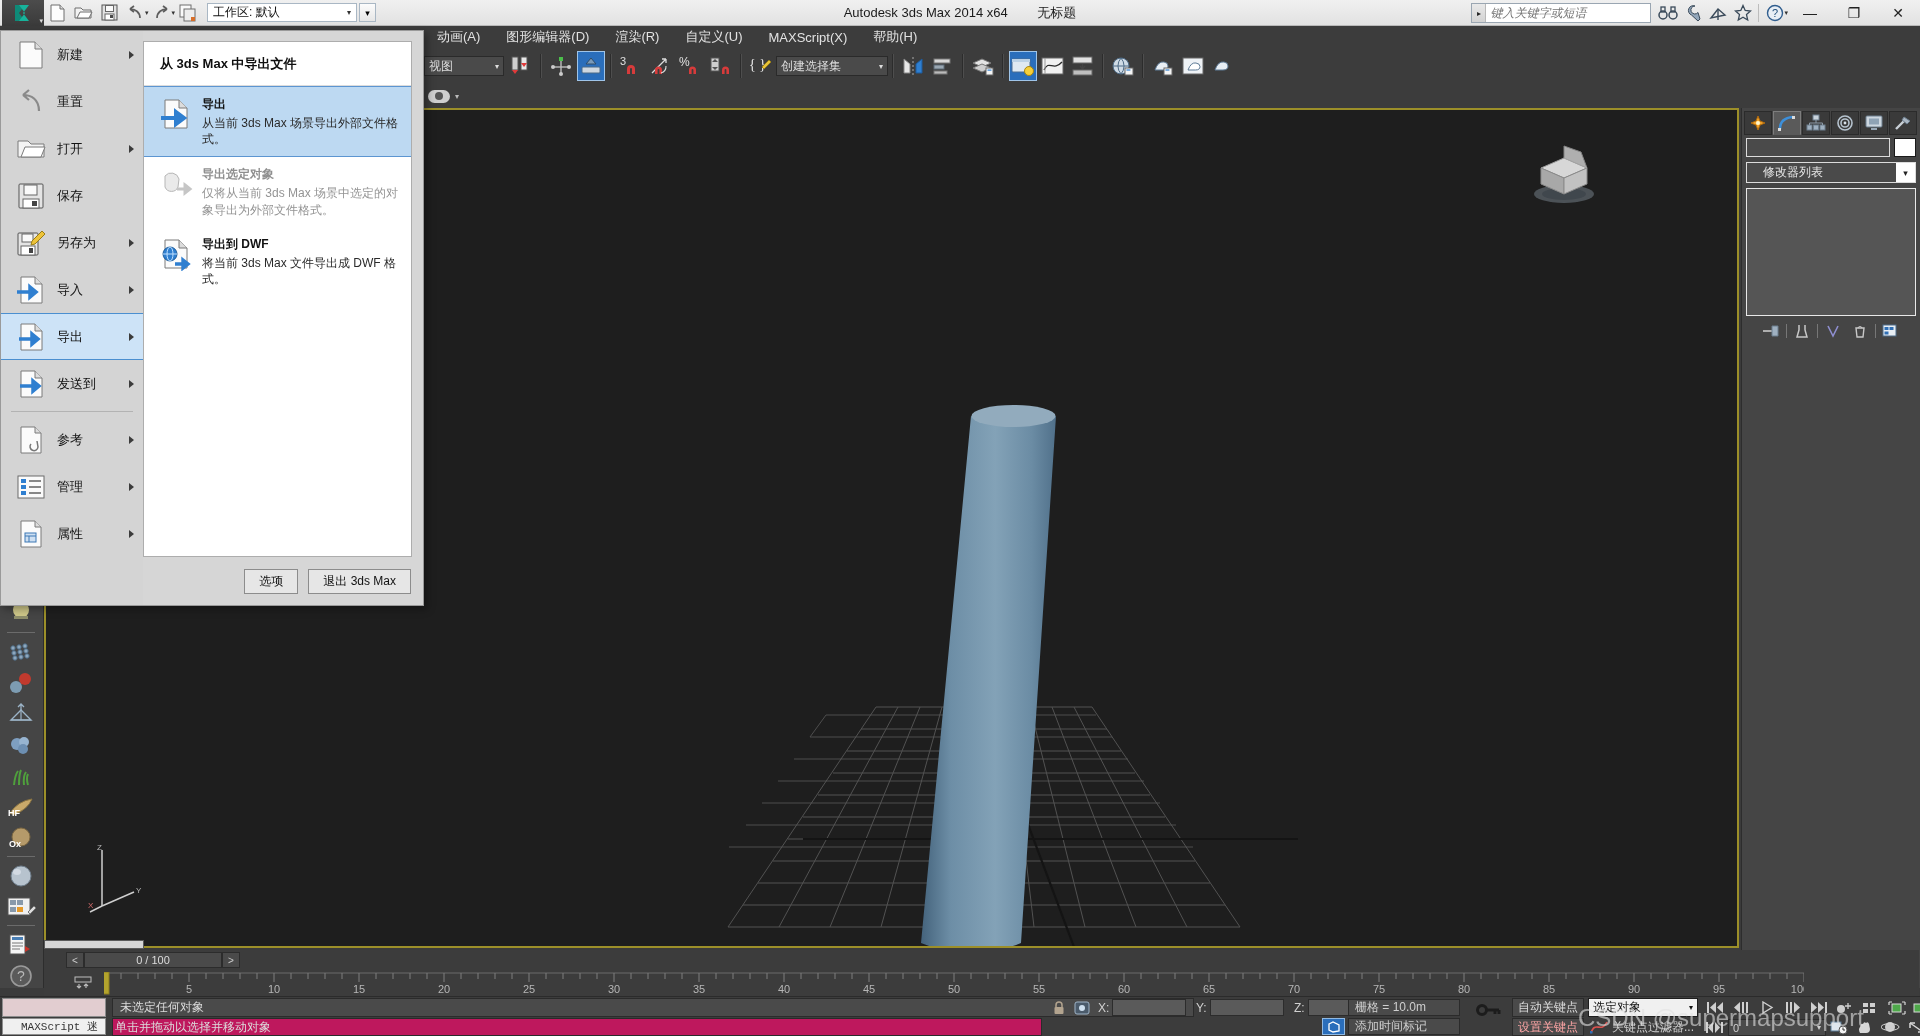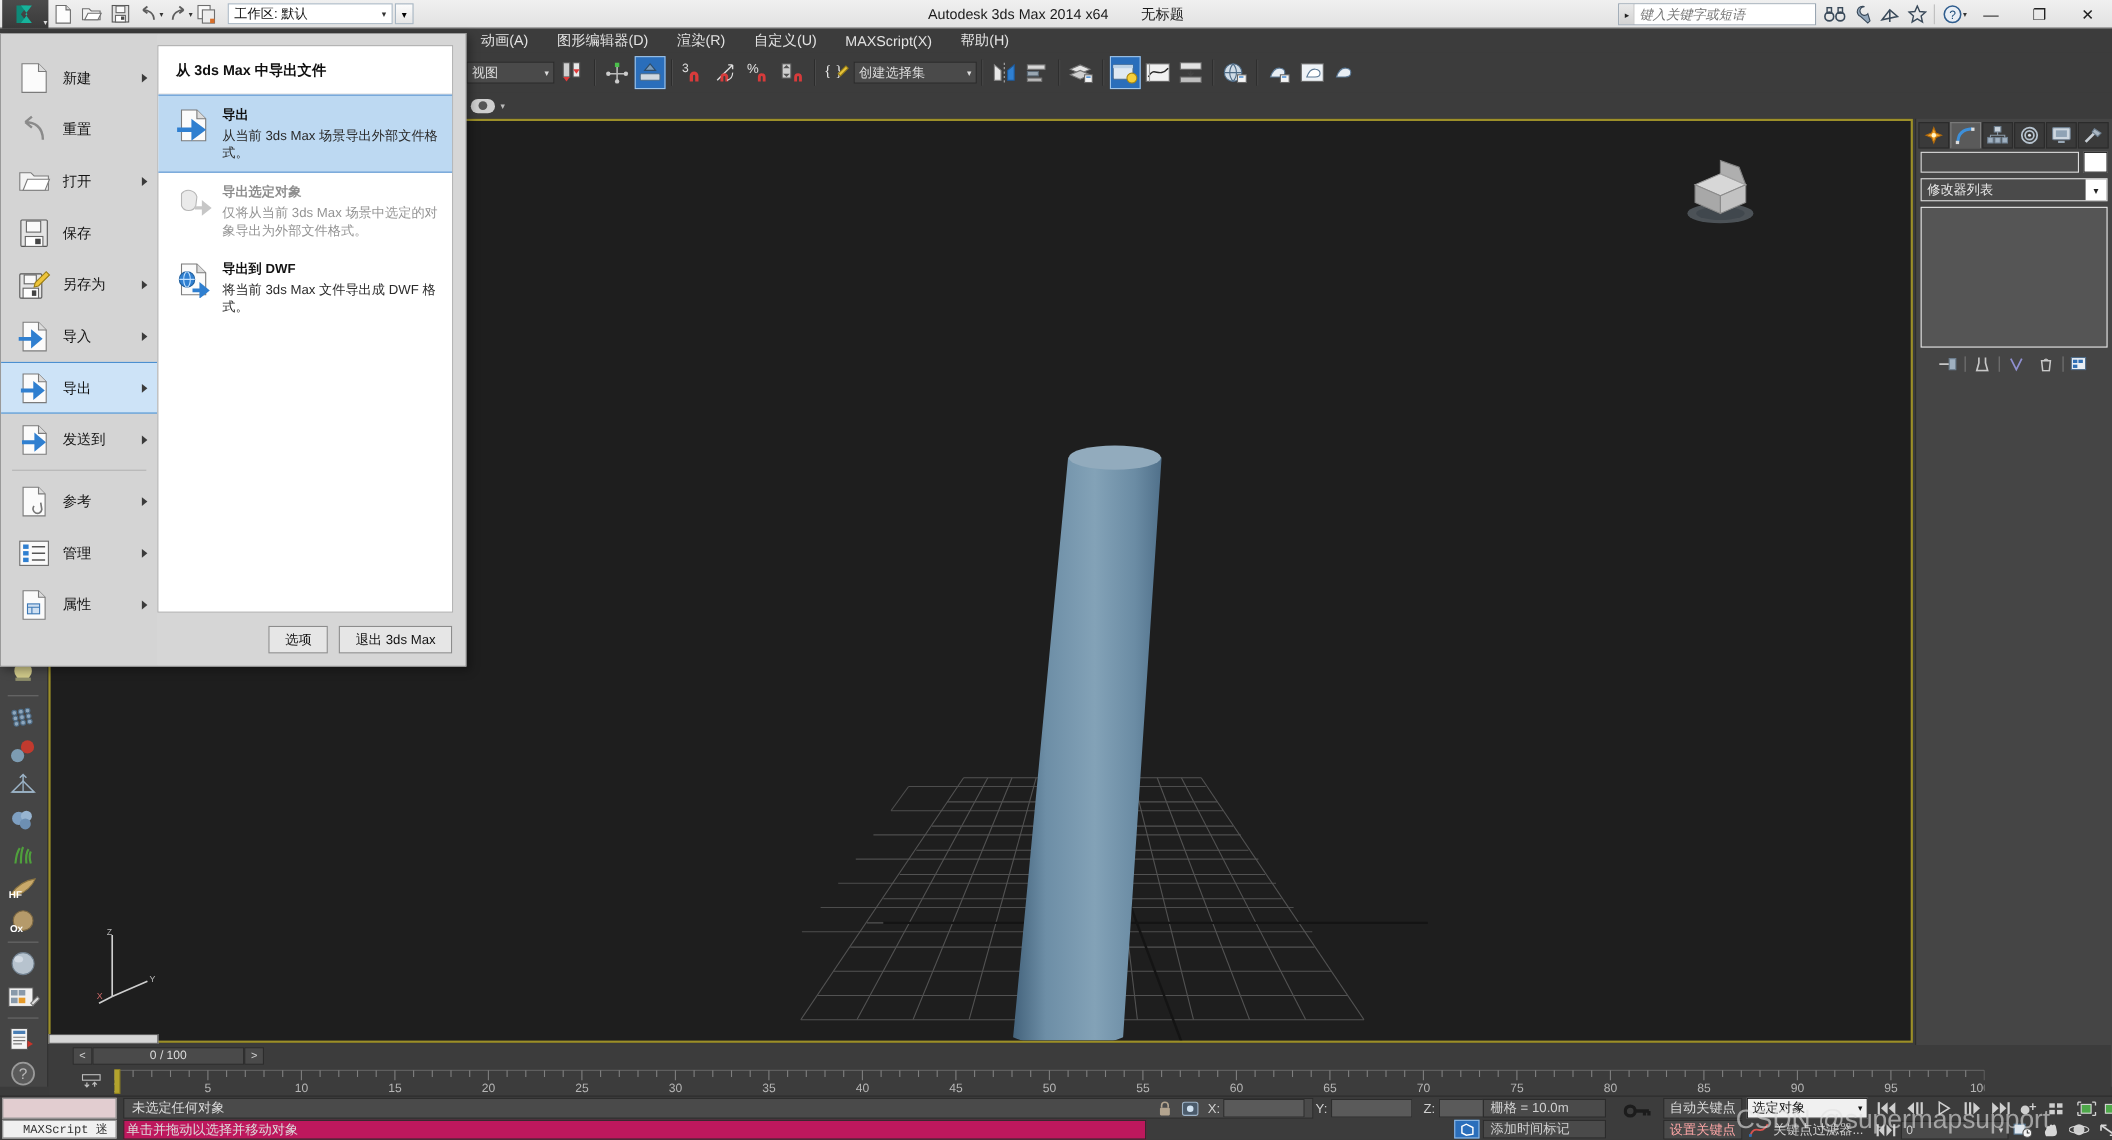--- a/index.html
+++ b/index.html
@@ -156,21 +156,21 @@
   }
   .cp-tab.active { background: #5a5a5a; border-color: #7d7d7d; border-bottom-color: #5a5a5a; }
   .cp-namerow { display: flex; align-items: center; padding: 4px 4px 0 4px; }
   .cp-name {
     flex: 1; height: 19px; background: #4a4a4a; border: 1px solid #dcdcdc;
   }
   .cp-swatch { width: 22px; height: 19px; background: #fff; border: 1px solid #1a1a1a; margin-left: 4px; }
   .cp-modcombo {
     margin: 5px 4px 0 4px; height: 21px; background: #4a4a4a; border: 1px solid #dcdcdc;
     display: flex; align-items: center; justify-content: space-between;
-    color: #e6e6e6; font-size: 12px; padding-left: 5px;
+    color: #e6e6e6; font-size: 12px; padding-left: 16px;
   }
   .cp-modcombo .ddbtn {
     width: 19px; height: 19px; background: #fff; color: #222;
     display: flex; align-items: center; justify-content: center; font-size: 9px;
   }
   .cp-modstack {
     margin: 5px 4px 0 4px; height: 128px; background: #555; border: 1px solid #e8e8e8;
   }
   .cp-stackbtns {
     display: flex; align-items: center; justify-content: center; gap: 3px;
@@ -286,21 +286,21 @@
   }
 
   
   .appmenu {
     position: absolute; left: 0; top: 30px; width: 424px; height: 576px;
     background: #d6d6d6; border: 1px solid #9a9a9a;
     box-shadow: 3px 3px 8px rgba(0,0,0,.35);
     z-index: 50; display: flex;
   }
   .am-left {
-    width: 142px; height: 100%; background: #d4d4d4; padding-top: 16px;
+    width: 142px; height: 100%; background: #d4d4d4; 
   }
   .am-item {
     height: 47px; display: flex; align-items: center; padding-left: 14px;
     position: relative;
   }
   .am-item.sel {
     background: #cde3f7; border-top: 1px solid #4b8fd0; border-bottom: 1px solid #4b8fd0;
   }
   .am-ico { width: 32px; height: 32px; display: flex; align-items: center; justify-content: center; }
   .am-lbl { font-size: 13px; color: #131313; margin-left: 10px; white-space: nowrap; }

